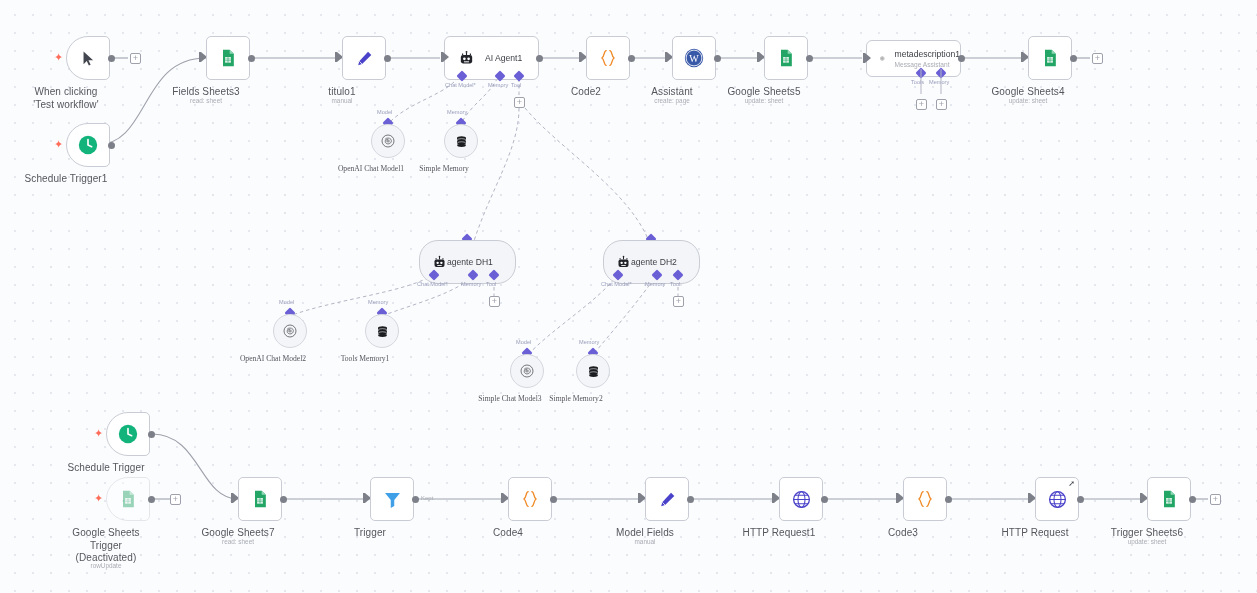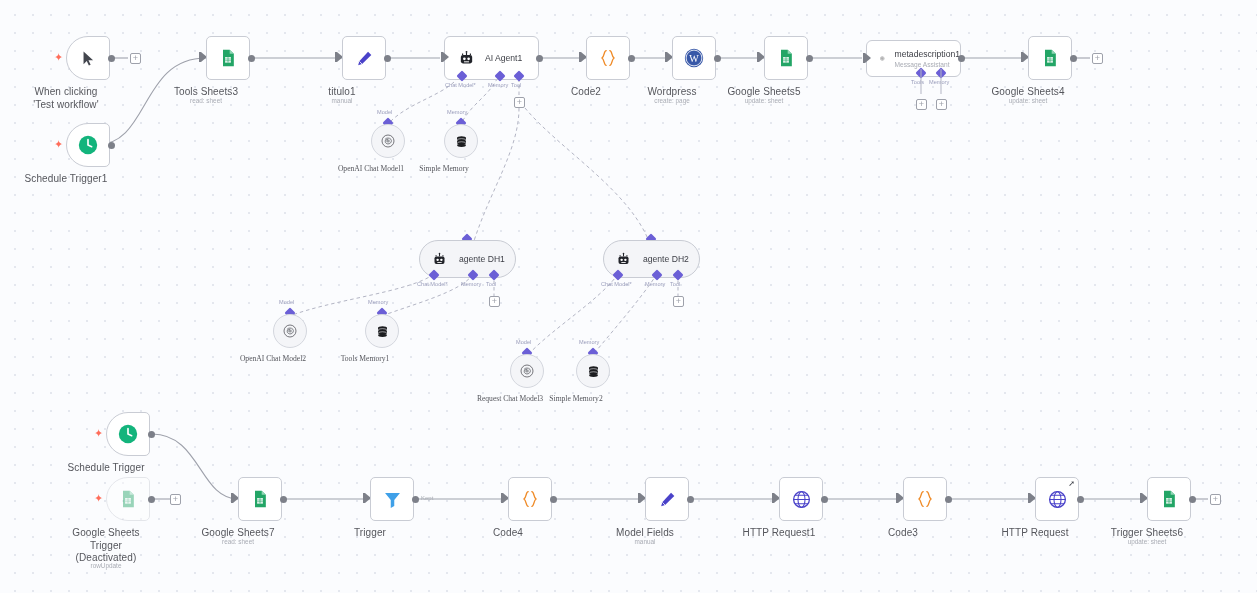--- a/index.html
+++ b/index.html
@@ -80,26 +80,26 @@
     position: absolute; right: 3px; top: 1px;
     font-size: 8px; color: #43464e;
   }
   .outlabel {
     position: absolute; font-size: 6px; color: #a9acb4; white-space: nowrap;
   }
 
   
   .agent {
     position: absolute;
-    height: 38px;
+    height: 44px;
     background: #f4f5f8;
     border: 1px solid #c9ccd4;
     border-radius: 19px;
     display: flex; align-items: center;
-    padding-left: 12px; gap: 12px;
+    padding-left: 12px; gap: 0;
   }
   .agent .atxt { font-size: 8.6px; color: #3c3e45; white-space: nowrap; }
 
   
   .bigagent {
     position: absolute;
     background: #fff;
     border: 1px solid #c9ccd4;
     border-radius: 6px;
     display: flex; align-items: center;
@@ -209,21 +209,21 @@
     <div class="inarrow"></div>
     <div class="nbox">
       <svg class="icon" width="20" height="20" viewBox="0 0 24 24">
         <path d="M6 2 h8 l5 5 v15 h-13 z" fill="#23a566"></path>
         <path d="M14 2 l5 5 h-5 z" fill="#8fd6b4"></path>
         <rect x="8.5" y="11" width="7" height="6.5" fill="#fff"></rect>
         <path d="M8.5 13.2 h7 M8.5 15.3 h7 M12 11 v6.5" stroke="#23a566" stroke-width=".8"></path>
       </svg>
     </div>
     <div class="outdot"></div>
-    <div class="nlabel">Tools Sheets3</div>
+    <div class="nlabel">Fields Sheets3</div>
     <div class="nsub">read: sheet</div>
   </div>
 
   <div class="node" style="left:342px; top:36px;">
     <div class="inbar"></div>
     <div class="inarrow"></div>
     <div class="nbox">
       <svg class="icon" width="19" height="19" viewBox="0 0 24 24">
         <path d="M16.5 3.4 L20.6 7.5 L9 19.1 L4 20.5 L5.4 15.5 Z" fill="#4a42c9"></path>
         <path d="M5.4 15.5 L9 19.1" stroke="#fff" stroke-width="1"></path>
@@ -276,21 +276,21 @@
     <div class="inbar"></div>
     <div class="inarrow"></div>
     <div class="nbox">
       <svg class="icon" width="22" height="22" viewBox="0 0 24 24">
         <circle cx="12" cy="12" r="10" fill="#3858a8"></circle>
         <circle cx="12" cy="12" r="8.6" fill="none" stroke="#fff" stroke-width=".9"></circle>
         <text x="12" y="16.4" font-size="11" font-family="Liberation Serif, serif" fill="#fff" text-anchor="middle">W</text>
       </svg>
     </div>
     <div class="outdot"></div>
-    <div class="nlabel">Wordpress</div>
+    <div class="nlabel">Assistant</div>
     <div class="nsub">create: page</div>
   </div>
 
   <div class="node" style="left:764px; top:36px;">
     <div class="inbar"></div>
     <div class="inarrow"></div>
     <div class="nbox">
       <svg class="icon" width="20" height="20" viewBox="0 0 24 24">
         <path d="M6 2 h8 l5 5 v15 h-13 z" fill="#23a566"></path>
         <path d="M14 2 l5 5 h-5 z" fill="#8fd6b4"></path>
@@ -453,21 +453,21 @@
   <div class="node" style="left:510px; top:354px;">
     <div class="diam" style="left:13px; top:-5px;"></div>
     <div class="portlab" style="left:6px; top:-15px;">Model</div>
     <div class="circ">
       <svg class="icon" width="16" height="16" viewBox="0 0 24 24">
         <circle cx="12" cy="12" r="9" fill="none" stroke="#55565c" stroke-width="1.2"></circle>
         <path d="M7.5 9.5 C9.8 6.8 14.2 6.8 16.5 9.5 C18.2 12 16.5 15.5 13.5 16.3 C10.4 17.1 7.3 15 7.7 12 C8 9.9 10.2 8.6 12 10" fill="none" stroke="#55565c" stroke-width="1"></path>
         <path d="M12 8 L12 16 M8.6 10.4 L15.4 13.6 M15.4 10.4 L8.6 13.6" stroke="#55565c" stroke-width=".7"></path>
       </svg>
     </div>
-    <div class="circ-label">Request Chat Model3</div>
+    <div class="circ-label">Simple Chat Model3</div>
   </div>
 
   <div class="node" style="left:576px; top:354px;">
     <div class="diam" style="left:13px; top:-5px;"></div>
     <div class="portlab" style="left:3px; top:-15px;">Memory</div>
     <div class="circ">
       <svg class="icon" width="15" height="15" viewBox="0 0 24 24">
         <ellipse cx="12" cy="6" rx="7" ry="2.6" fill="#1b1c1f"></ellipse>
         <rect x="5" y="6" width="14" height="4" fill="#1b1c1f"></rect>
         <ellipse cx="12" cy="10" rx="7" ry="2.6" fill="#1b1c1f" stroke="#f4f5f8" stroke-width=".9"></ellipse>

